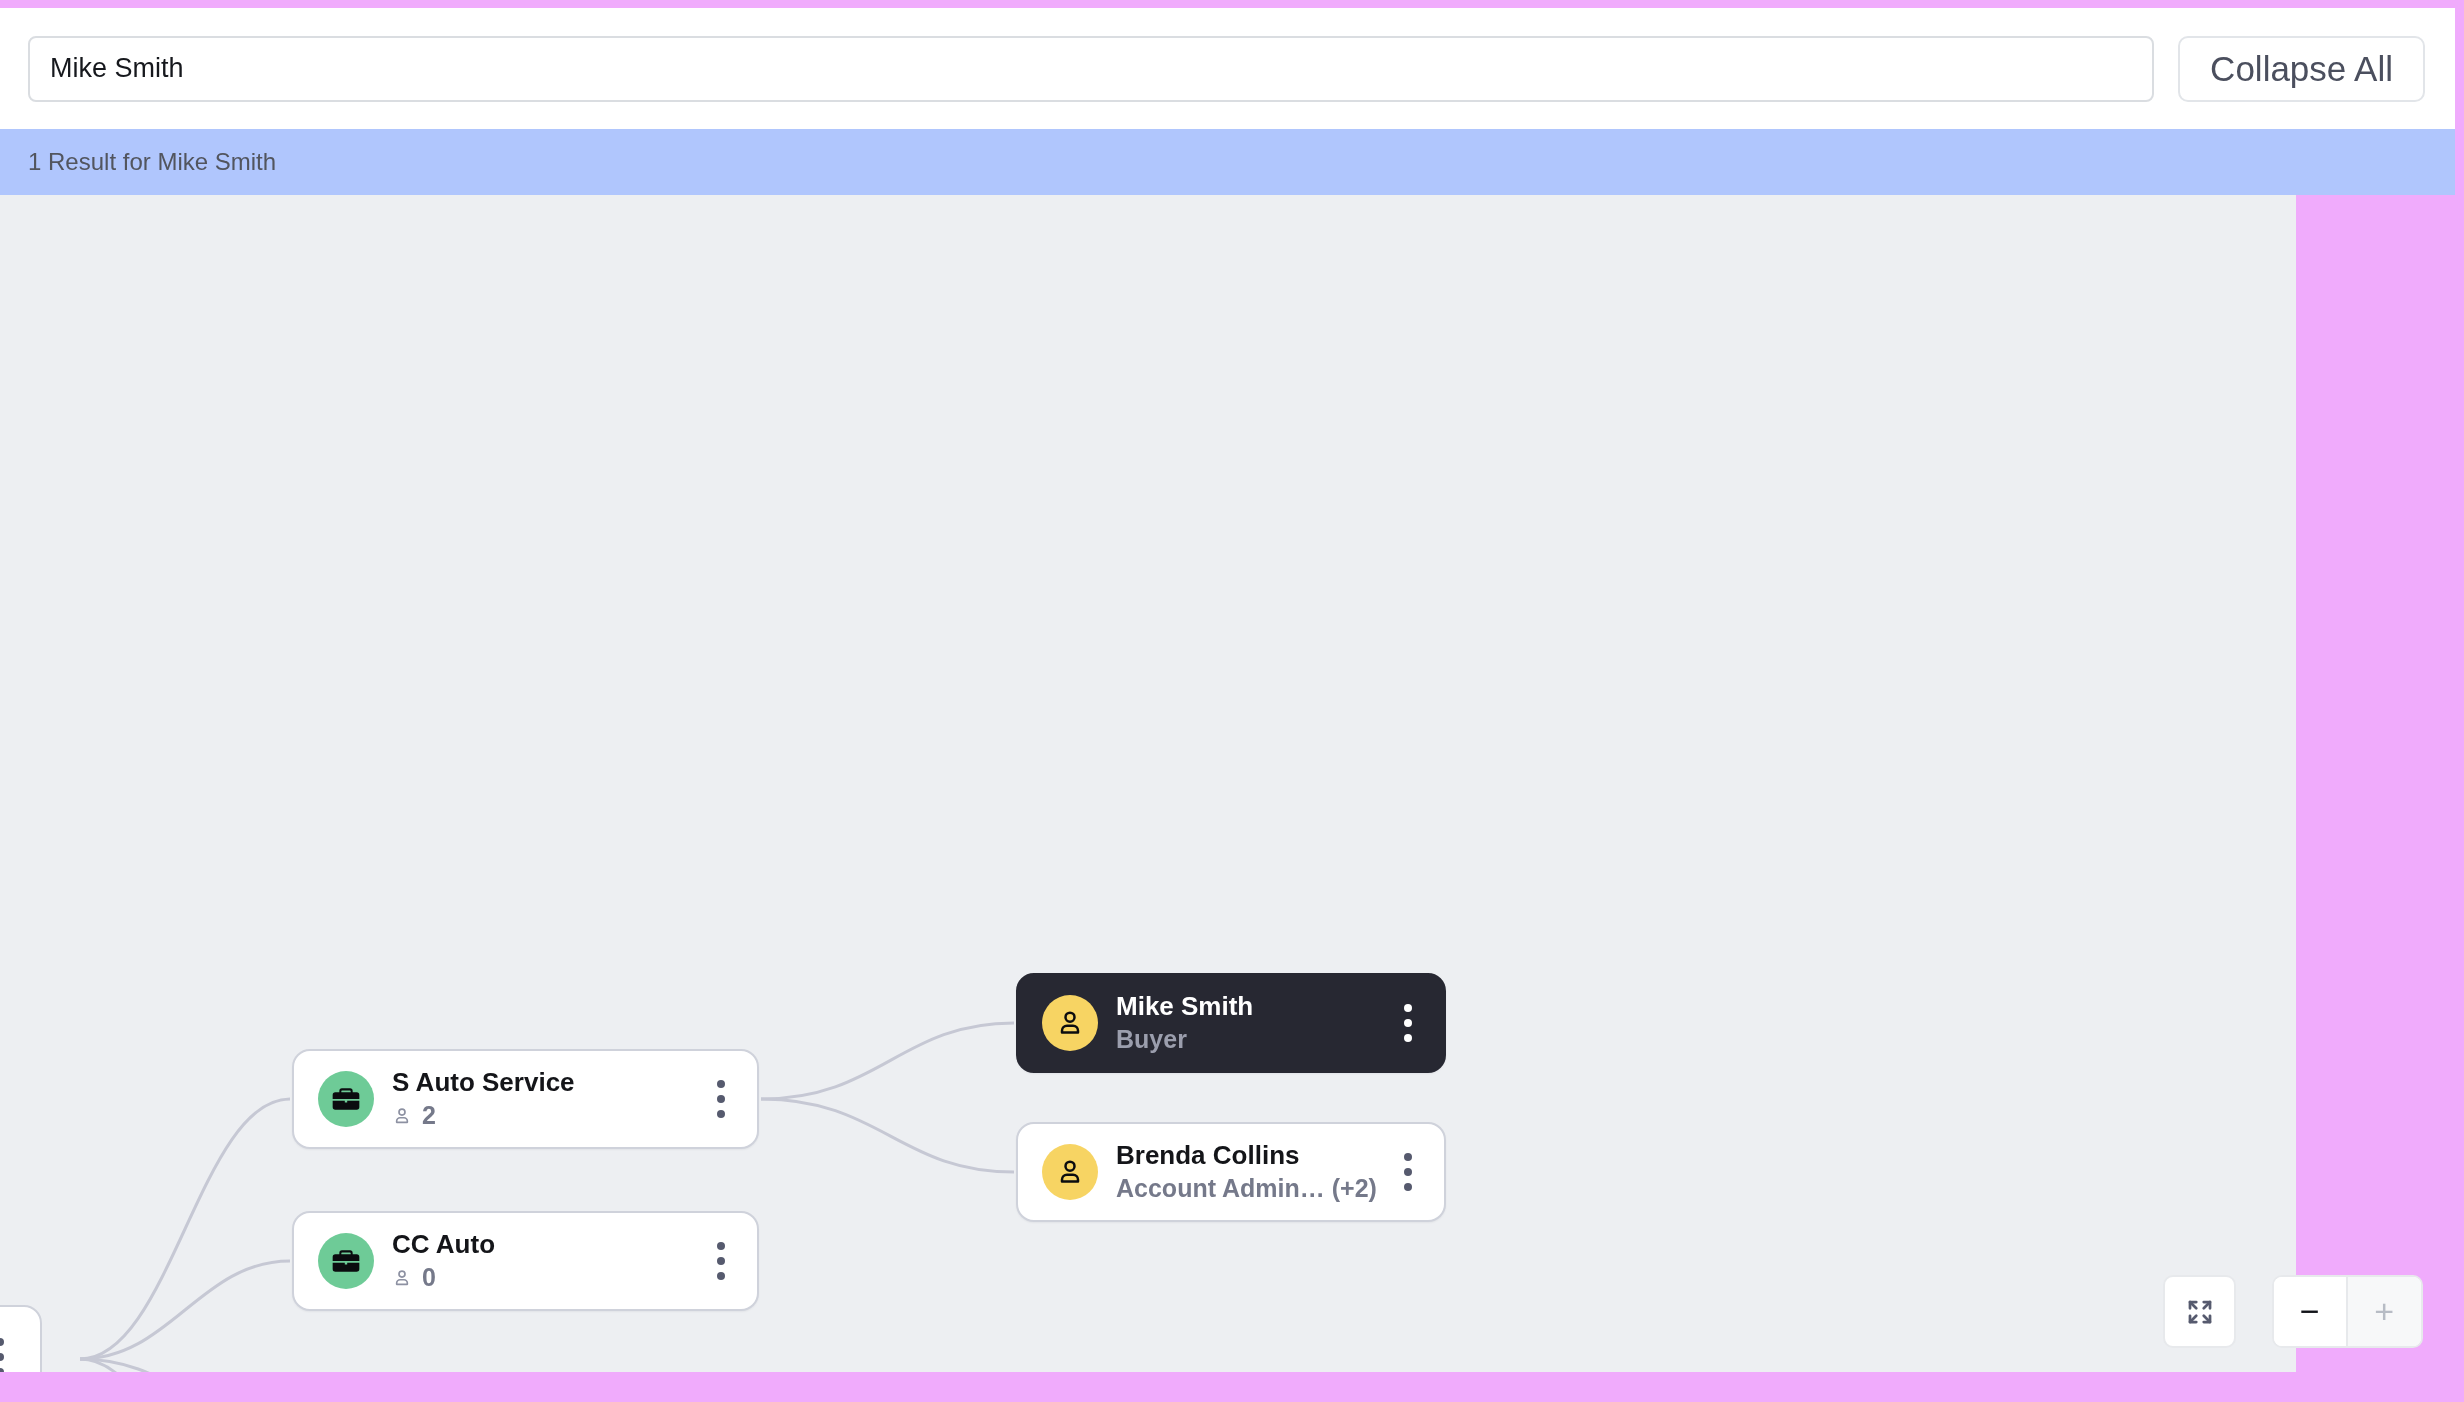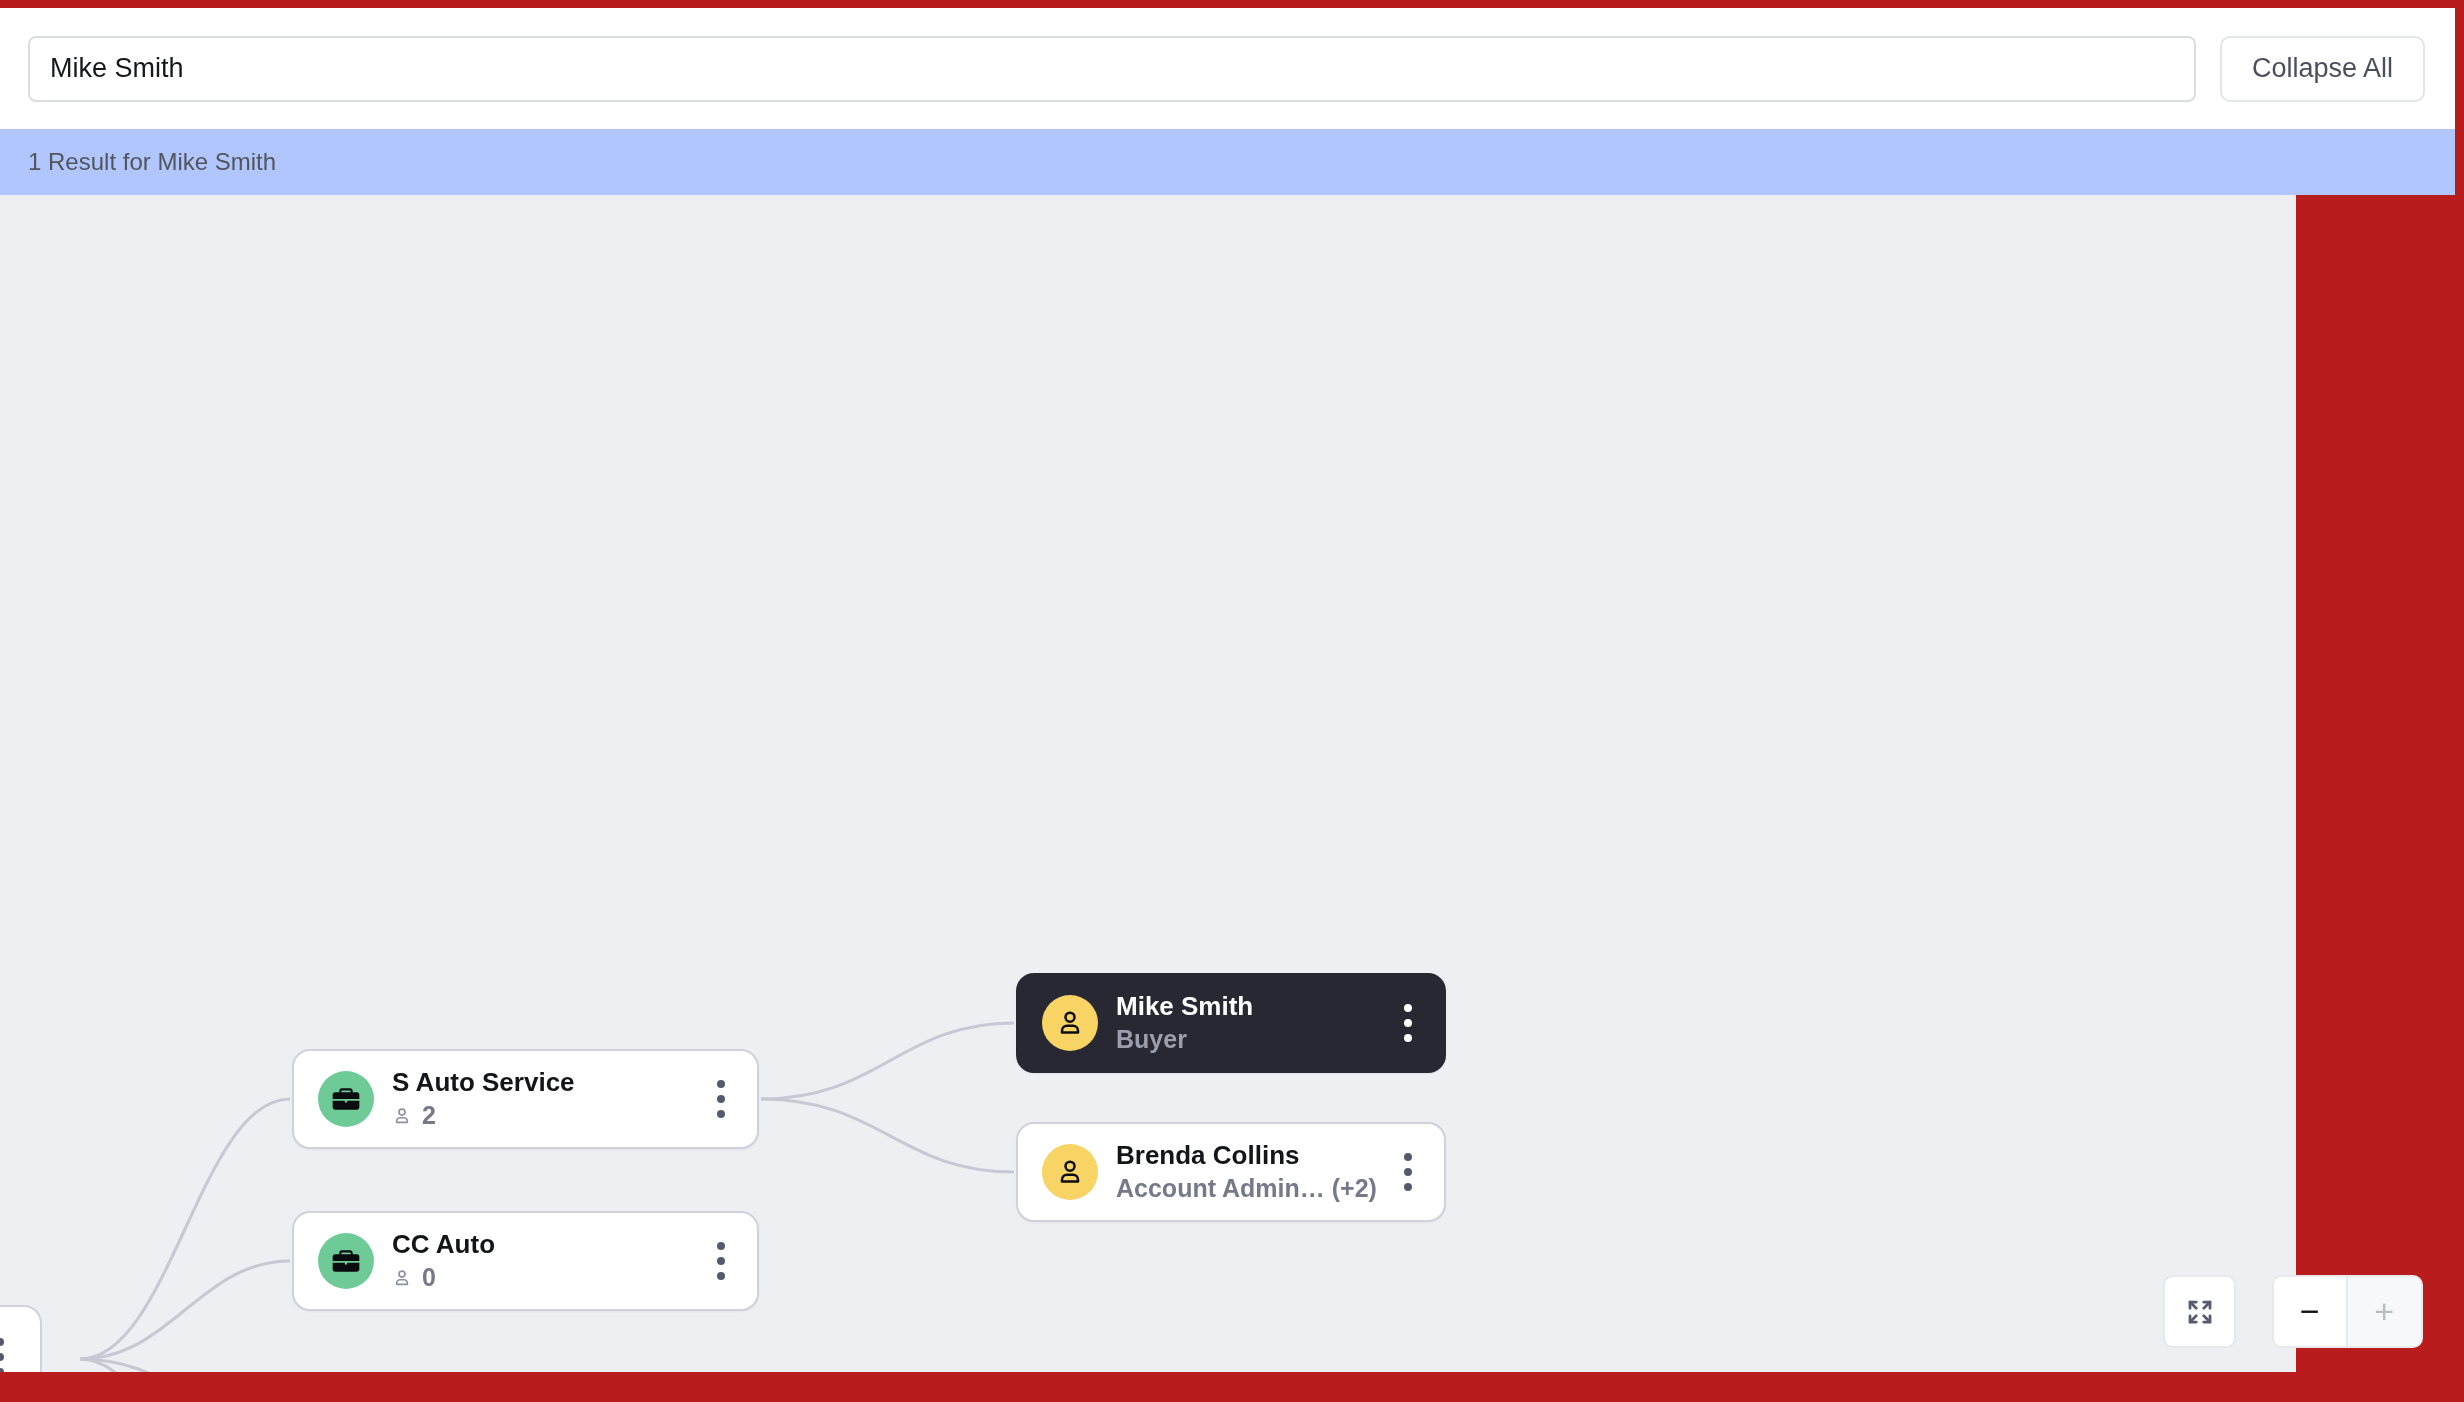--- a/index.html
+++ b/index.html
@@ -7,21 +7,21 @@
     width: 2464px; height: 1402px;
     background: #f5f6f7;
     font-family: "Liberation Sans", sans-serif;
     overflow: hidden;
   }
 
   #app {
     position: absolute;
     left: 0; top: 0;
     width: 2464px; height: 1402px;
-    background: #b91c1c;
+    background: #f0abfc;
   }
 
   
   .header {
     position: absolute;
     left: 0; top: 8px;
     width: 2455px; height: 121px;
     background: #ffffff;
     display: flex;
     align-items: center;
@@ -41,21 +41,21 @@
     outline: none;
   }
   .collapse-btn {
     flex: 0 0 auto;
     height: 66px;
     padding: 0 30px;
     border: 2px solid #e2e5e9;
     border-radius: 10px;
     background: #ffffff;
     font-family: "Liberation Sans", sans-serif;
-    font-size: 27px;
+    font-size: 35px;
     color: #4b4f5e;
     cursor: pointer;
     white-space: nowrap;
   }
 
   
   .result-banner {
     position: absolute;
     left: 0; top: 129px;
     width: 2455px; height: 66px;

